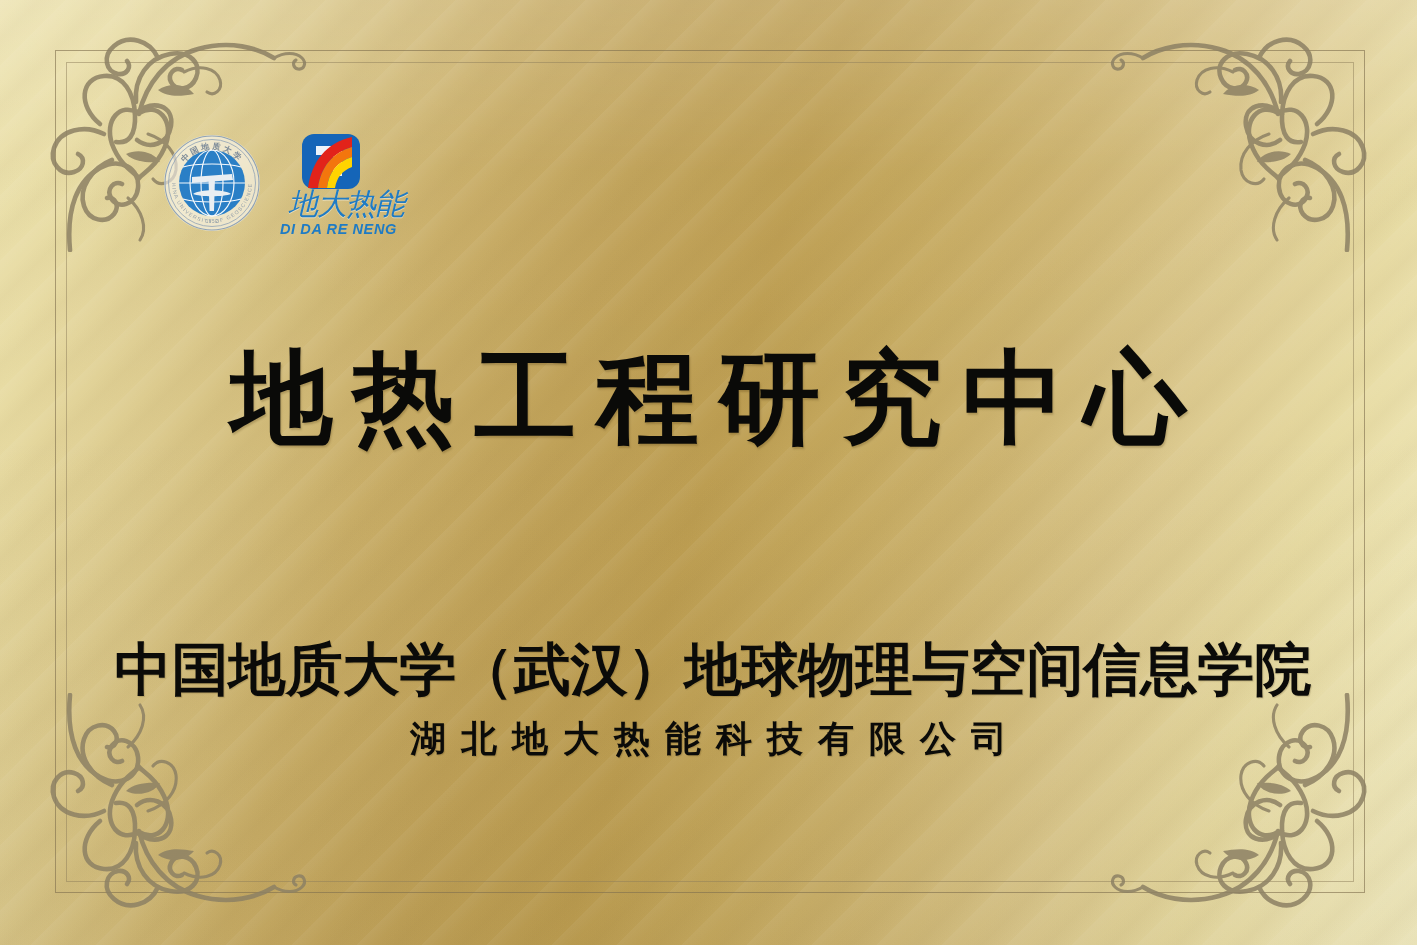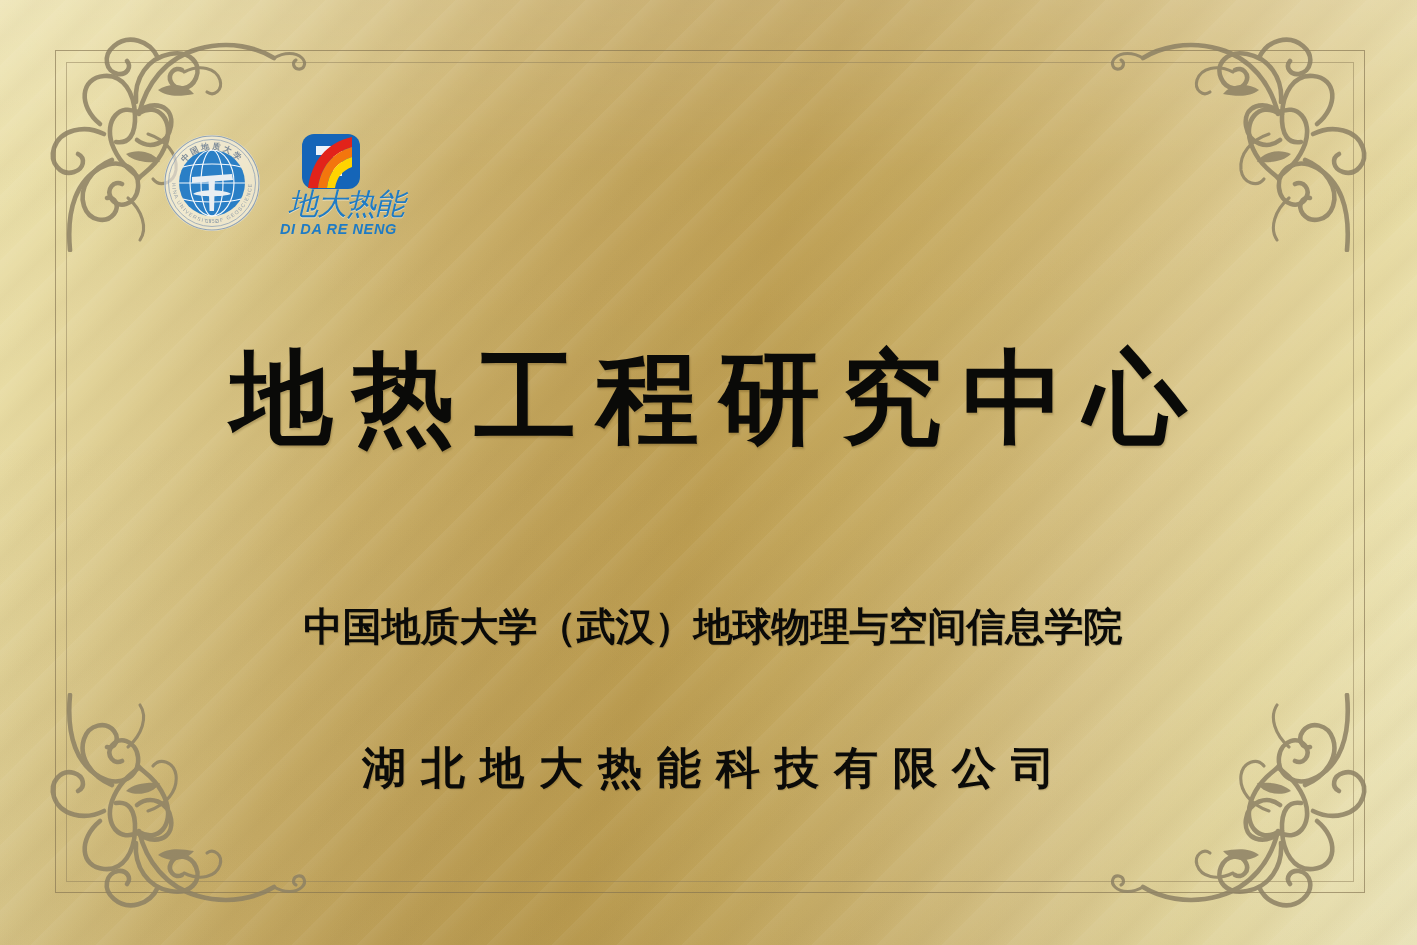--- a/index.html
+++ b/index.html
@@ -117,29 +117,29 @@
   
   .sub{
     position:absolute;left:0;right:0;
     text-align:center;
     font-family:"DejaVu Sans", sans-serif;
     font-weight:bold;
     color:#0b0b09;
     text-shadow:1px 1px 1px rgba(70,50,10,.2);
   }
   .sub-1{
-    top:604px;
-    font-size:39px;
+    top:636px;
+    font-size:57px;
     letter-spacing:0px;
     line-height:1.18;
     padding-left:9px;
   }
   .sub-2{
-    top:742px;
-    font-size:44px;
+    top:718px;
+    font-size:36px;
     letter-spacing:15px;
     text-indent:15px;
     line-height:1.18;
   }
 </style>
 </head>
 <body>
 
 <div class="plaque">
 

